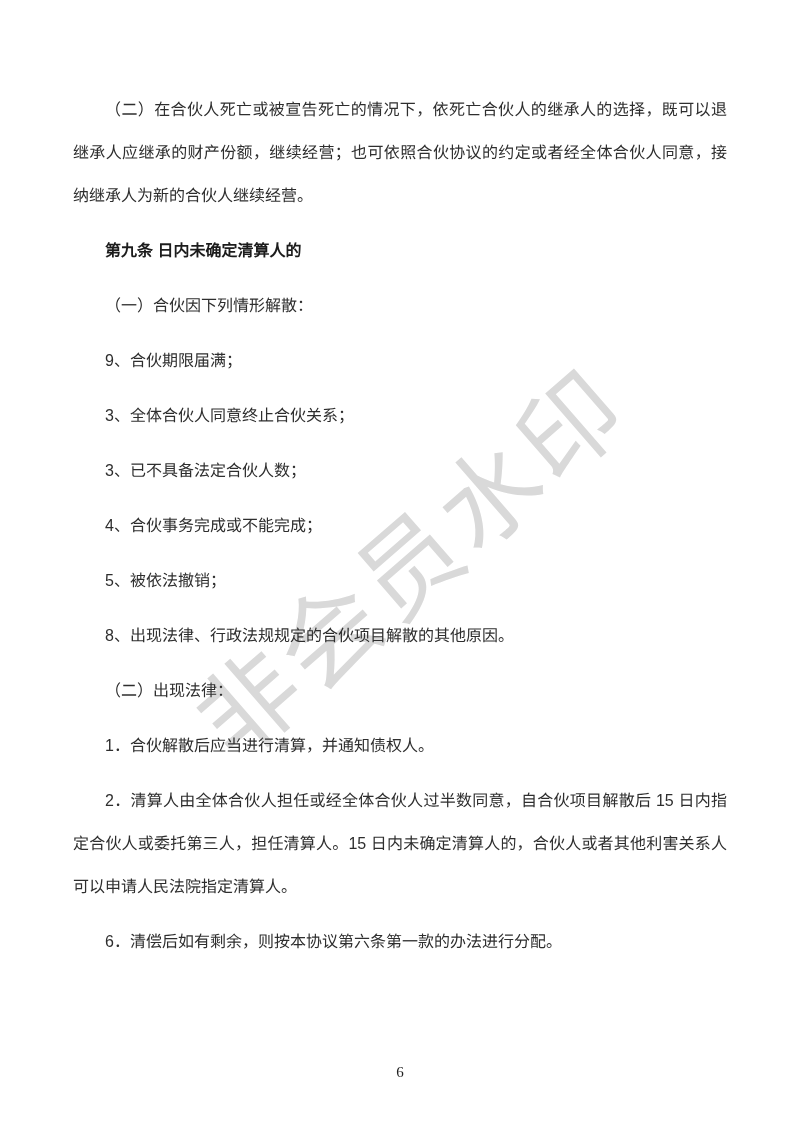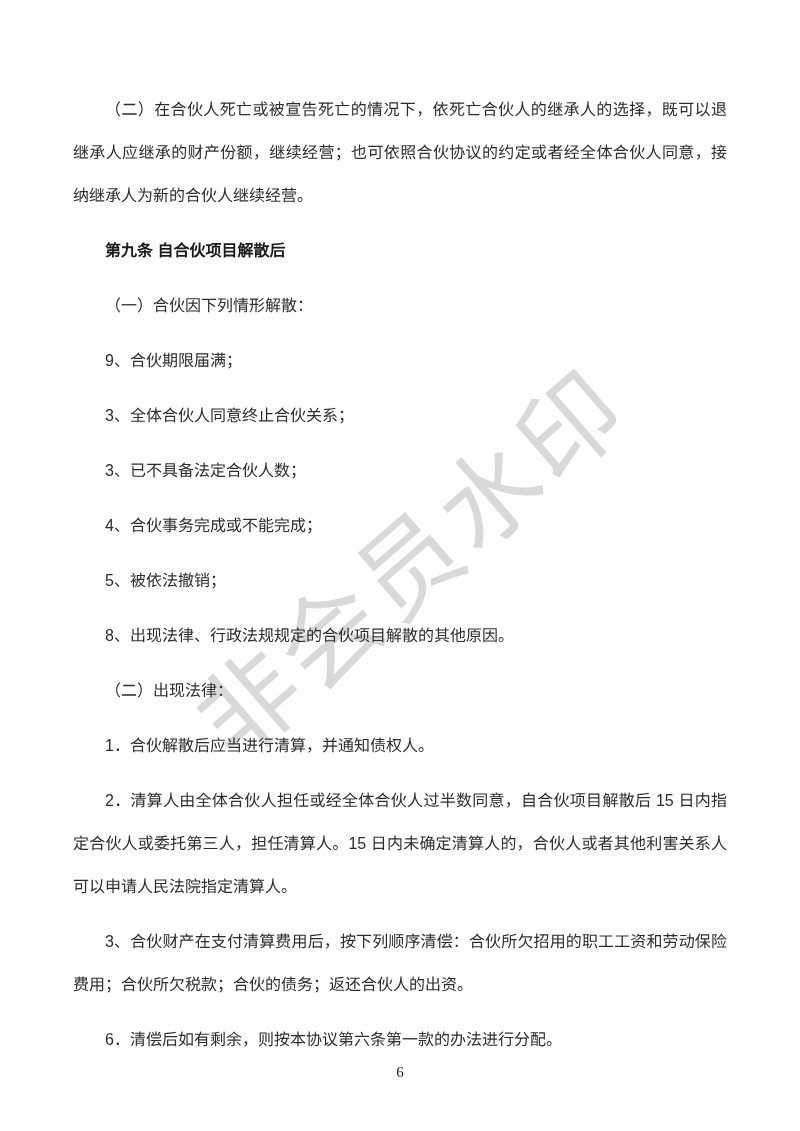--- a/index.html
+++ b/index.html
@@ -68,32 +68,31 @@
 </style>
 </head>
 <body>
 
 <div class="page">
 
   <div class="watermark" style="color: rgb(217, 217, 217);">非会员水印</div>
 
   <div class="content" id="doc-content">
       <p>（二）在合伙人死亡或被宣告死亡的情况下，依死亡合伙人的继承人的选择，既可以退继承人应继承的财产份额，继续经营；也可依照合伙协议的约定或者经全体合伙人同意，接纳继承人为新的合伙人继续经营。</p>
-      <p class="heading">第九条 自合伙项目解散后</p>
+      <p class="heading">第九条 日内未确定清算人的</p>
       <p>（一）合伙因下列情形解散：</p>
       <p>9、合伙期限届满；</p>
       <p>3、全体合伙人同意终止合伙关系；</p>
       <p>3、已不具备法定合伙人数；</p>
       <p>4、合伙事务完成或不能完成；</p>
       <p>5、被依法撤销；</p>
       <p>8、出现法律、行政法规规定的合伙项目解散的其他原因。</p>
       <p>（二）出现法律：</p>
       <p>1．合伙解散后应当进行清算，并通知债权人。</p>
       <p>2．清算人由全体合伙人担任或经全体合伙人过半数同意，自合伙项目解散后 15 日内指定合伙人或委托第三人，担任清算人。15 日内未确定清算人的，合伙人或者其他利害关系人可以申请人民法院指定清算人。</p>
-      <p>3、合伙财产在支付清算费用后，按下列顺序清偿：合伙所欠招用的职工工资和劳动保险费用；合伙所欠税款；合伙的债务；返还合伙人的出资。</p>
       <p>6．清偿后如有剩余，则按本协议第六条第一款的办法进行分配。</p>
     </div>
 
   <div class="page-footer">
     <span class="page-number">6</span>
   </div>
 
 </div>
 
 </body></html>

